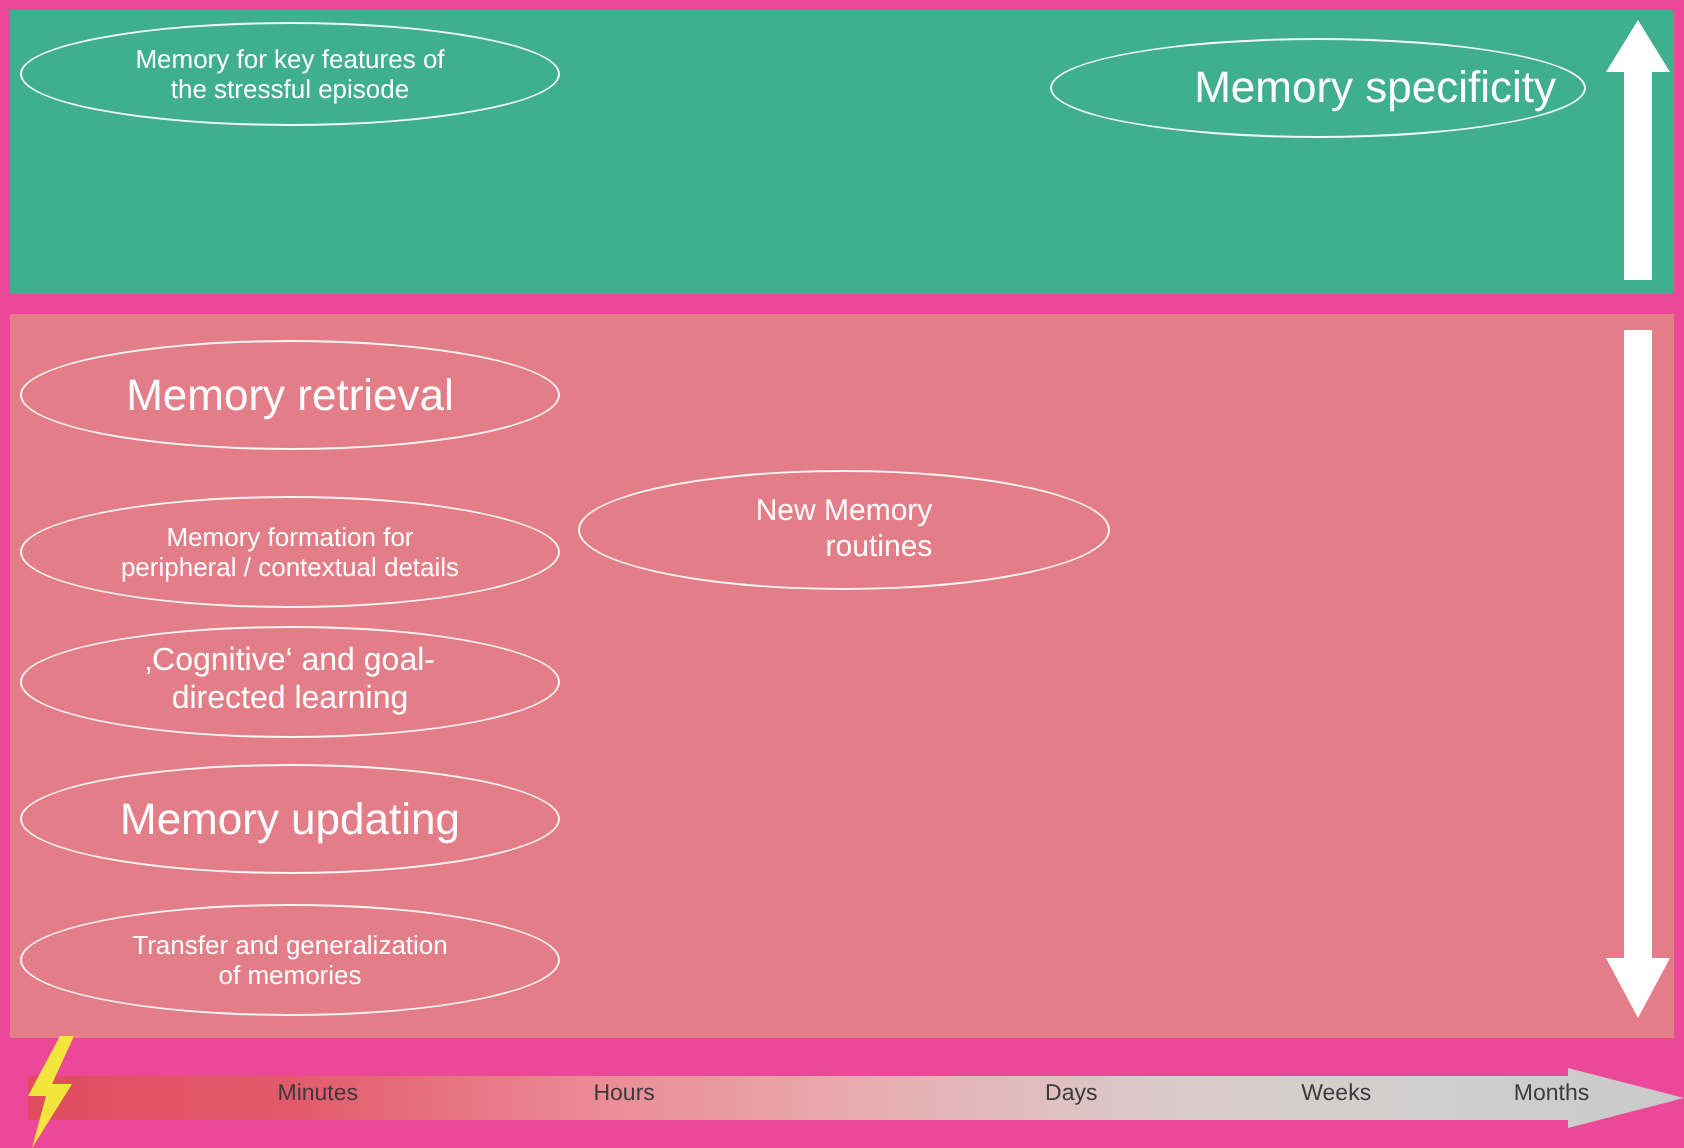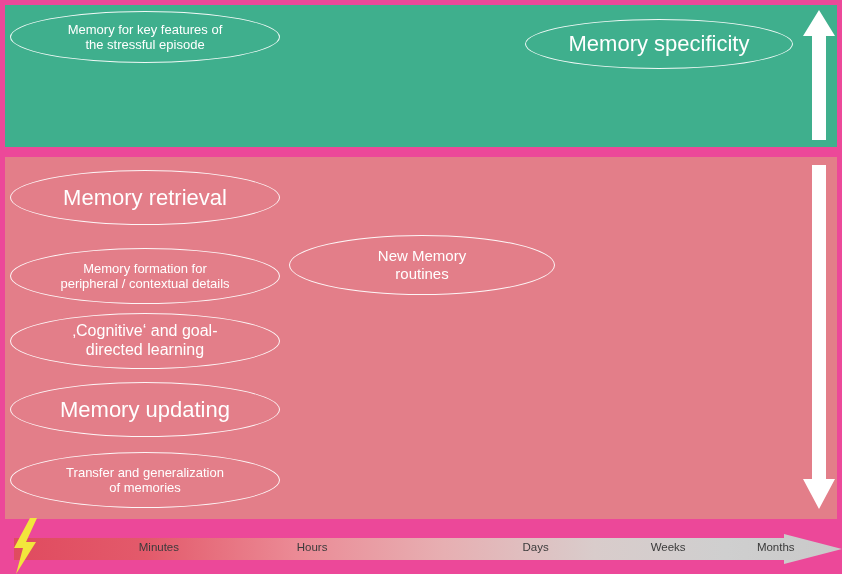--- a/index.html
+++ b/index.html
@@ -53,21 +53,21 @@
     padding: 0 14px;
     background: transparent;
   }
   .ellipse.big   { font-size: 22px; font-weight: 400; }
   .ellipse.small { font-size: 13px; font-weight: 400; }
   .ellipse span { display: block; }
 
   
   #ell-key-features   { left: 10px;  top: 11px;  width: 270px; height: 52px; }
   #ell-habits         { left: 10px;  top: 84px;  width: 270px; height: 52px; }
-  #ell-memory-spec    { left: 525px; top: 19px;  width: 268px; height: 50px; }
+  #ell-memory-spec    { left: 525px; top: 19px;  width: 268px; height: 50px; justify-content: flex-end; }
 
   
   #ell-retrieval      { left: 10px;  top: 170px; width: 270px; height: 55px; }
   #ell-peripheral     { left: 10px;  top: 248px; width: 270px; height: 56px; }
   #ell-new-memory     { left: 289px; top: 235px; width: 266px; height: 60px; }
   #ell-cognitive      { left: 10px;  top: 313px; width: 270px; height: 56px; }
   #ell-updating       { left: 10px;  top: 382px; width: 270px; height: 55px; text-align: center; }
   #ell-transfer       { left: 10px;  top: 452px; width: 270px; height: 56px; }
 
   
@@ -135,21 +135,21 @@
     </div>
   </div>
 
   <div class="ellipse small" id="ell-peripheral">
     <div>
       <span>Memory formation for</span>
       <span>peripheral / contextual details</span>
     </div>
   </div>
 
-  <div class="ellipse" id="ell-new-memory" style="font-size:15px;">
+  <div class="ellipse" id="ell-new-memory" style="font-size:15px;text-align:right;">
     <div>
       <span>New Memory</span>
       <span>routines</span>
     </div>
   </div>
 
   <div class="ellipse" id="ell-cognitive" style="font-size:16px;">
     <div>
       <span>‚Cognitive‘ and goal-</span>
       <span>directed learning</span>

